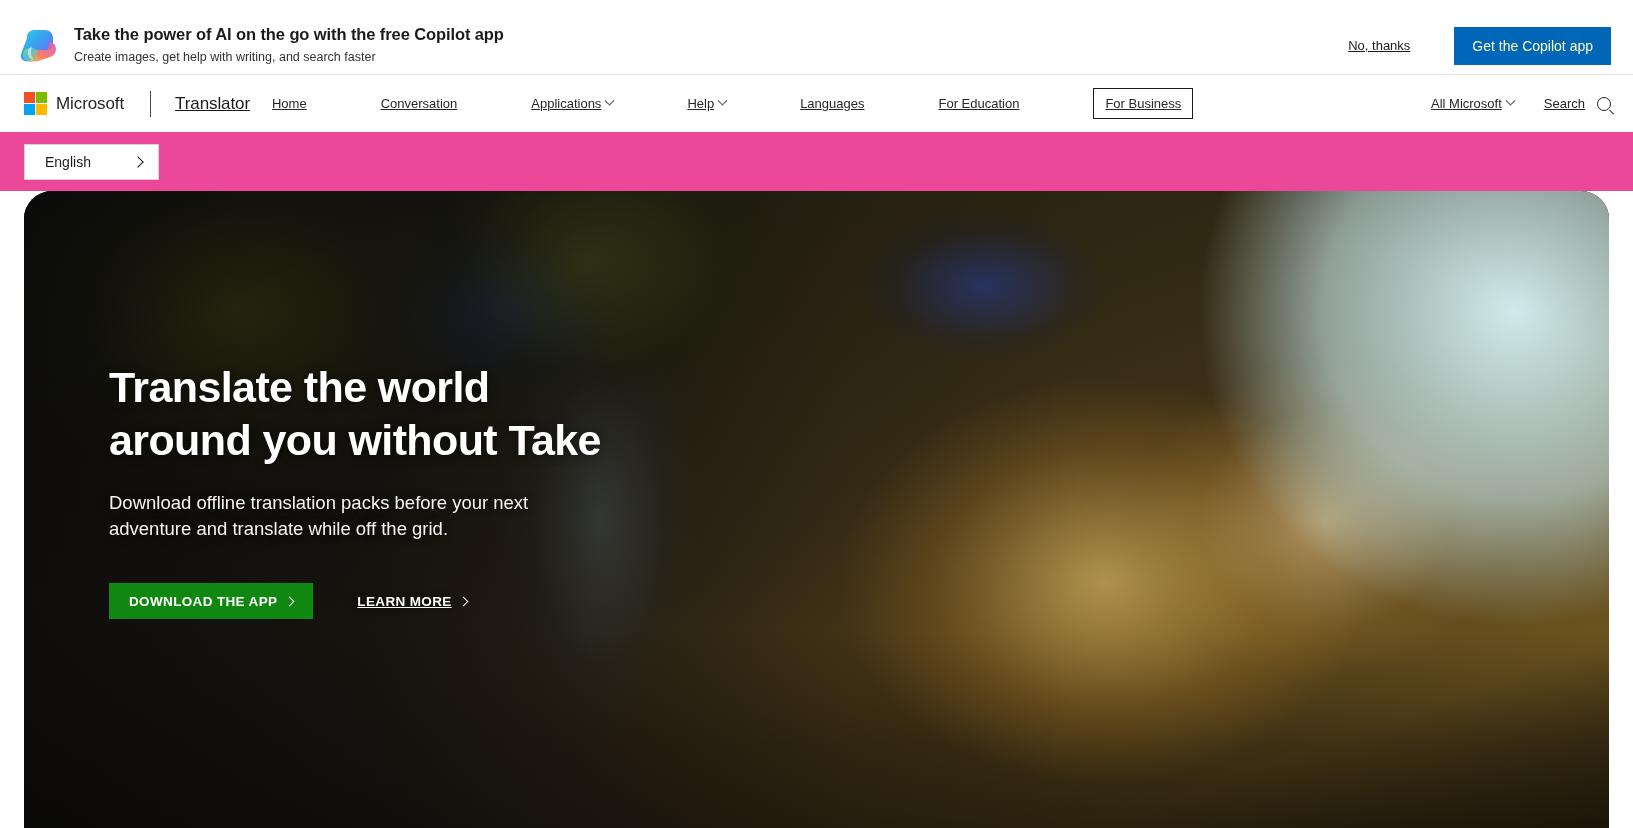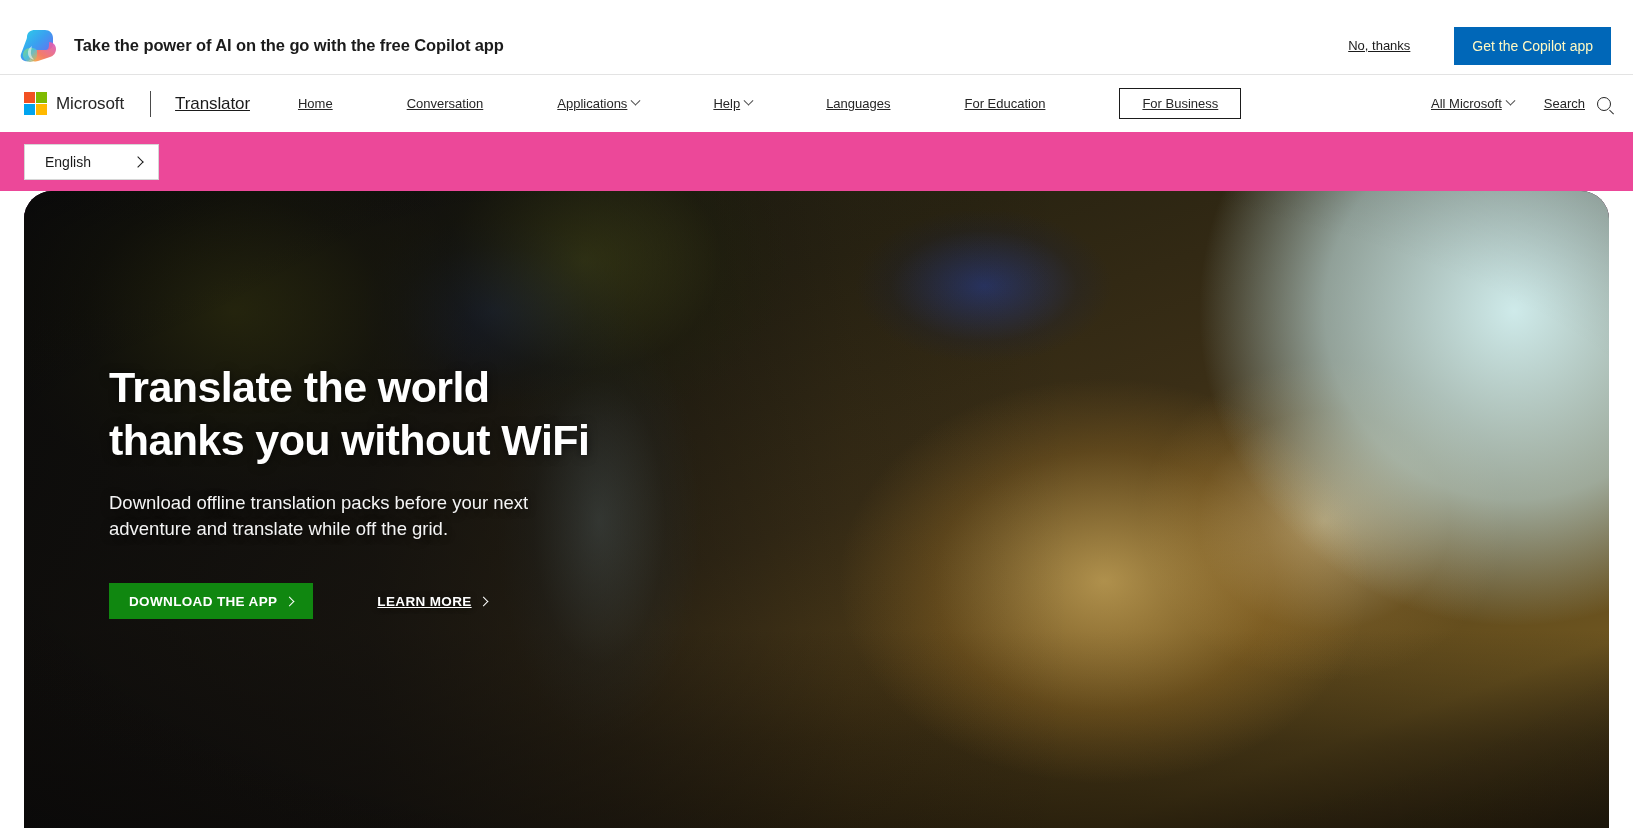--- a/index.html
+++ b/index.html
@@ -99,38 +99,38 @@
   }
   .nav-divider {
     width: 1px;
     height: 26px;
     background: #4a4a4a;
     margin: 0 24px 0 26px;
   }
   .nav-brand {
     font-size: 17px;
     color: #1b1b1b;
-    margin-right: 48px;
+    margin-right: 22px;
     cursor: pointer;
     letter-spacing: -0.1px;
   }
   .nav-items { display: flex; align-items: center; gap: 44px; }
   .nav-item {
     font-size: 13px;
     color: #262626;
     margin-right: 30px;
     cursor: pointer;
     white-space: nowrap;
     display: flex;
     align-items: center;
     gap: 5px;
   }
   .nav-item.boxed {
     border: 1px solid #1b1b1b;
-    padding: 7px 22px;
+    padding: 7px 11px;
     margin-right: 0;
   }
   .chev {
     display: inline-block;
     width: 7px; height: 7px;
     border-right: 1px solid #4a4a4a;
     border-bottom: 1px solid #4a4a4a;
     transform: rotate(45deg) translate(-2px,-2px);
   }
   .nav-spacer { flex: 1 1 auto; }
@@ -271,21 +271,21 @@
     height: 36px;
     padding: 8px 20px;
     display: inline-flex;
     align-items: center;
     gap: 9px;
     cursor: pointer;
     font-family: "Liberation Sans", sans-serif;
     justify-content: center;
   }
   .btn-link {
-    margin-left: 64px;
+    margin-left: 44px;
     color: #ffffff;
     font-size: 13.5px;
     font-weight: 700;
     letter-spacing: 0.35px;
     display: inline-flex;
     align-items: center;
     gap: 8px;
     cursor: pointer;
     text-shadow: 0 1px 6px rgba(0,0,0,0.6);
   }
@@ -361,20 +361,21 @@
       </defs>
       <path d="M11 13 C11 8.5 14.5 6 19 6 L29 6 C33.5 6 37 9.5 37 14 L37 20 C37 24 33.5 26 30 26 L22 26 C18 26 15 28 15 32 L15 33 C15 36 12 38 9 37 C5.5 36 4 33 5 30 L9.5 18 C10.3 15.6 11 14.5 11 13 Z" fill="url(#cpA)"></path>
       <path d="M33 18 C37 18 40 21 40 25 C40 29 37.5 32 34 33 L22 37 C18 38.4 14 36 13 32.4 C12.2 29.4 14 26 17.5 26 L30 26 C32.5 26 33 23 33 20 Z" fill="url(#cpB)" opacity="0.93"></path>
       <path d="M14 24 C10 24 7 27 7 31 C7 35 10 38 14 38 C18 38 21 35 21 31 L21 27 C21 25 18 24 16 24 Z" fill="url(#cpC)" opacity="0.82"></path>
       <path d="M16 22 C13 23.5 11.5 26.5 12 30 C12.4 33 15 35.5 18 35.6 C15.5 33.5 14.5 30 15 27 Z" fill="#ffffff" opacity="0.55"></path>
     </svg>
   </div>
 
   <div class="promo-text">
     <div class="promo-title">Take the power of AI on the go with the free Copilot app</div>
+    <div class="promo-sub">Create images, get help with writing, and search faster</div>
   </div>
 
   <div class="promo-spacer"></div>
 
   <a class="promo-nothanks" href="#">No, thanks</a>
   <button class="promo-cta">Get the Copilot app</button>
 </div>
 
 <div class="ms-nav">
 
@@ -440,21 +441,21 @@
 </div>
 
 <div class="hero-wrap">
   <div class="hero-photo"></div>
   <div class="hero-scrim"></div>
   <div class="hero-vignette"></div>
 
   <div class="hero-content">
     <h1 class="hero-h1">
       <span>Translate the world</span><br>
-      <span>thanks you without WiFi</span>
+      <span>around you without Take</span>
     </h1>
     <p class="hero-sub">
       <span>Download offline translation packs before your next</span><br>
       <span>adventure and translate while off the grid.</span>
     </p>
     <div class="hero-ctas">
       <button class="btn-primary">
         <span>DOWNLOAD THE APP</span>
         <span class="arrow-r"></span>
       </button>

